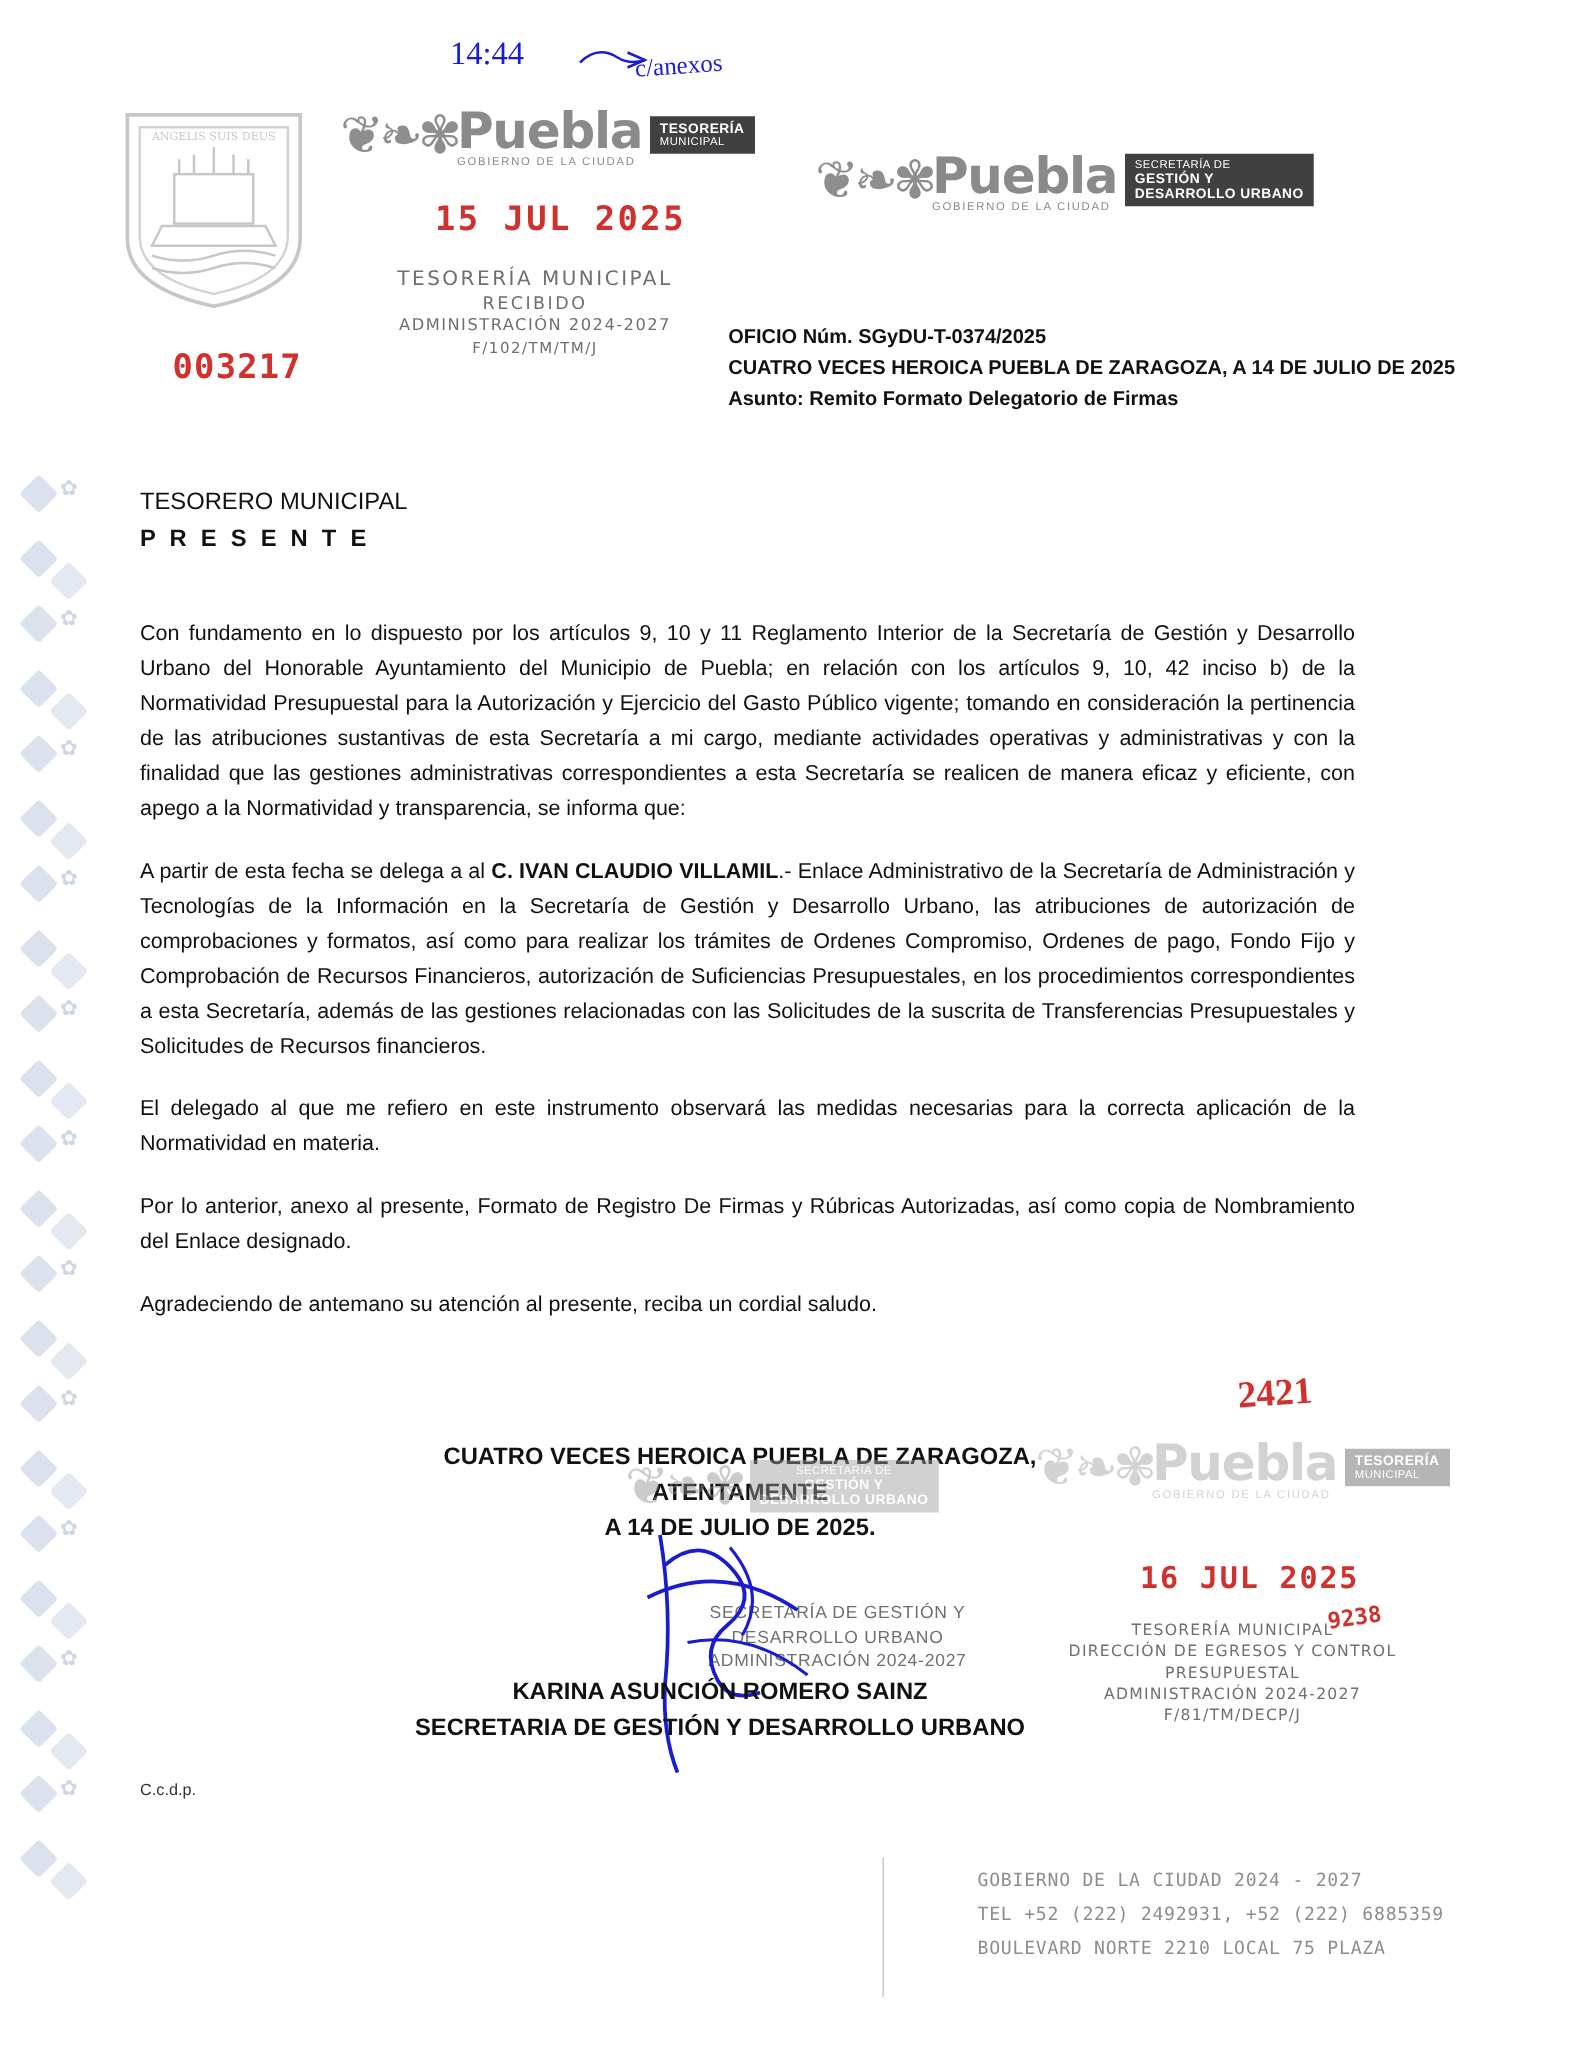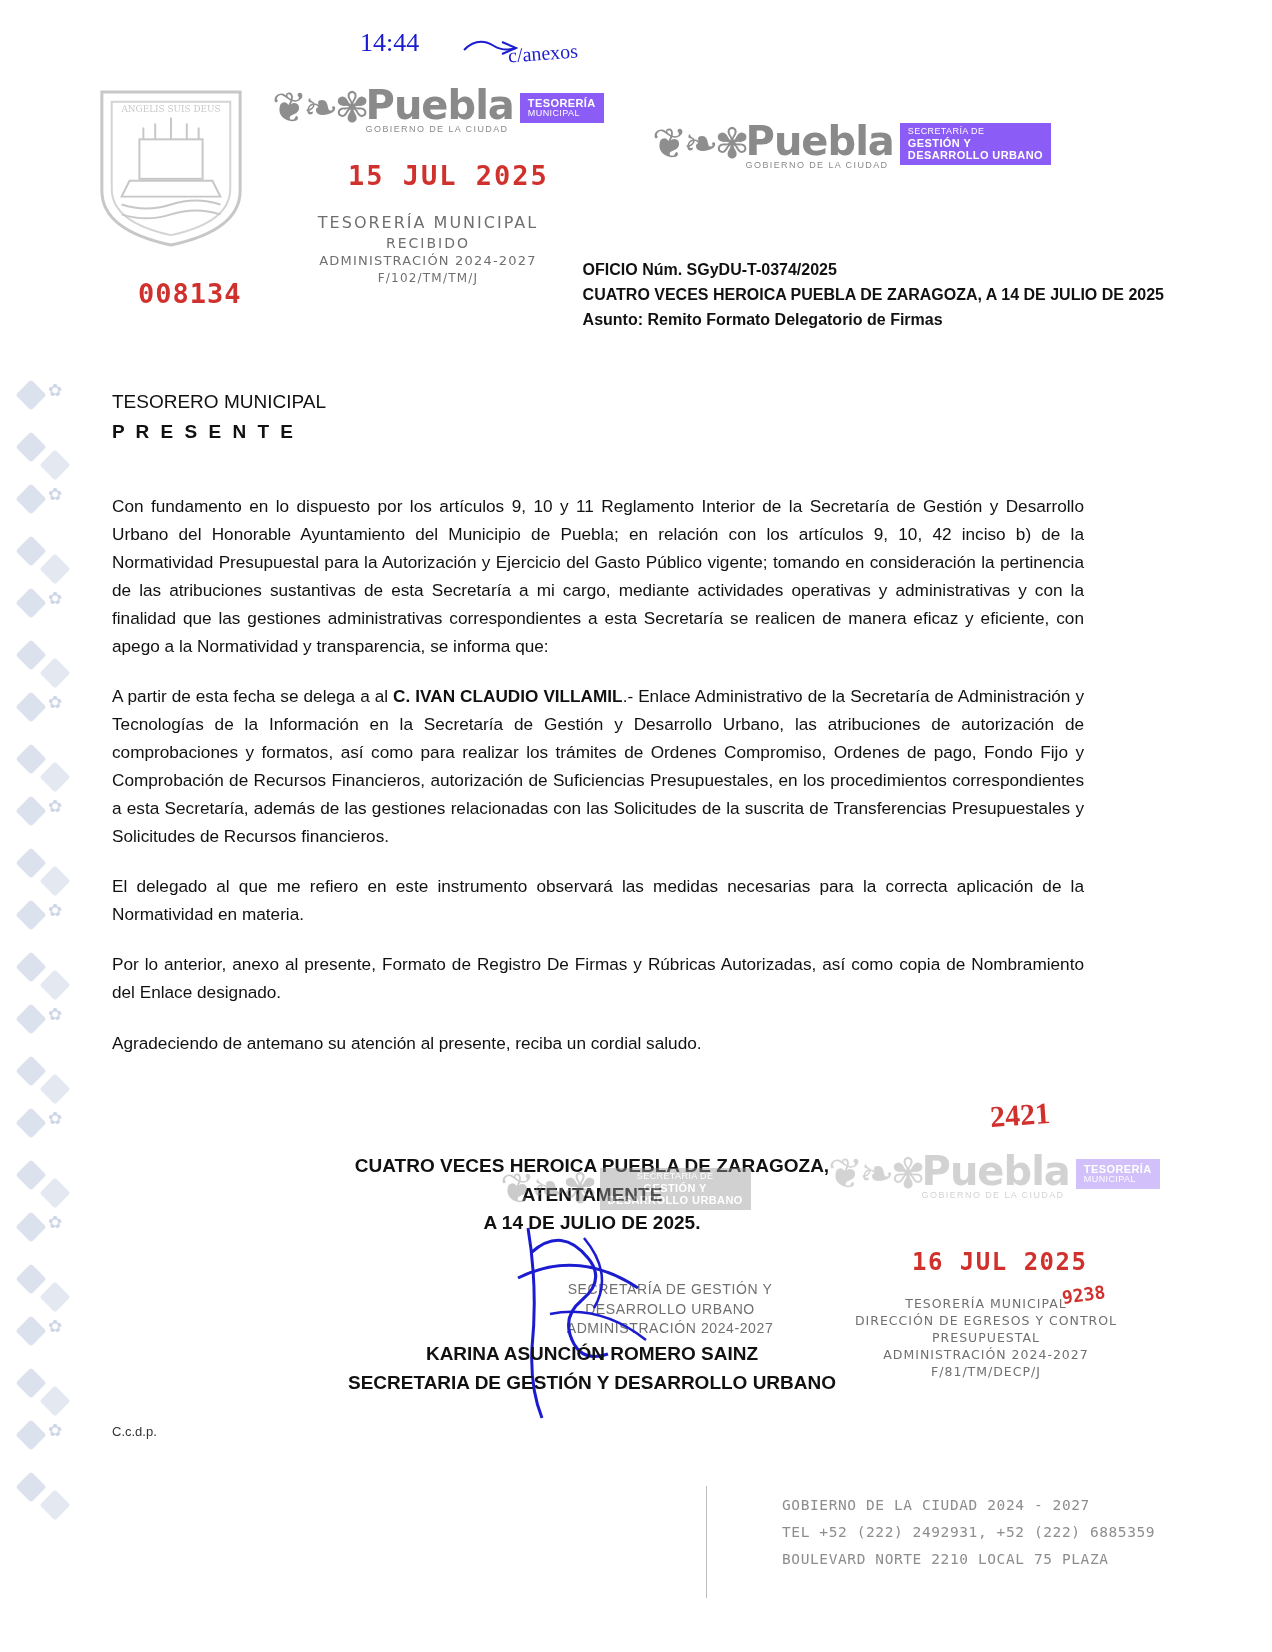--- a/index.html
+++ b/index.html
@@ -41,21 +41,21 @@
   .logo-puebla { position:absolute; display:flex; align-items:center; }
   .logo-puebla .glyphs { color:#8e8e8e; font-size:42px; letter-spacing:-4px; line-height:1; }
   .logo-puebla .word {
     font-family:"DejaVu Sans", sans-serif;
     font-size:40px; font-weight:bold; color:#8a8a8a; letter-spacing:-1px;
   }
   .logo-puebla .sub {
     font-size:9px; letter-spacing:1.4px; color:#8a8a8a; margin-top:-4px;
   }
   .tag-box {
-    background:#8b5cf6; color:#fff; padding:4px 8px; margin-left:6px;
+    background:#404040; color:#fff; padding:4px 8px; margin-left:6px;
     font-size:11px; font-weight:bold; line-height:1.1; letter-spacing:.4px;
   }
   .tag-box .t2 { font-size:9px; font-weight:normal; }
 
   #logo-tesoreria { left:272px; top:82px; }
   #logo-sgydu { left:652px; top:118px; }
 
   
   .stamp-red {
     position:absolute; color:#d0312d; font-family:"DejaVu Sans Mono", monospace;
@@ -109,21 +109,21 @@
   }
   .body-text p { margin:0 0 22px 0; }
   .body-text b { font-weight:bold; }
 
   
   .closing {
     position:absolute; left:282px; top:1152px; width:620px;
     text-align:center; font-size:19px; font-weight:bold; line-height:1.5;
   }
   .signer {
-    position:absolute; left:272px; top:1340px; width:640px;
+    position:absolute; left:256px; top:1340px; width:640px;
     text-align:center; font-size:19px; font-weight:bold; line-height:1.5;
   }
 
   
   .seal-sgydu {
     position:absolute; left:500px; top:1168px; width:330px; height:210px;
     color:#6f6f6f; font-size:14px; text-align:center; letter-spacing:.6px;
     line-height:1.4;
   }
   .seal-sgydu .s-logo { position:absolute; left:0; top:0; }
@@ -294,21 +294,21 @@
       <div class="sub">GOBIERNO DE LA CIUDAD</div>
     </div>
     <div class="tag-box">
       <div class="t2">SECRETARÍA DE</div>
       <div>GESTIÓN Y</div>
       <div>DESARROLLO URBANO</div>
     </div>
   </div>
 
   <div class="stamp-red" id="stamp-date-1">15 JUL 2025</div>
-  <div class="stamp-red" id="stamp-folio-1">008134</div>
+  <div class="stamp-red" id="stamp-folio-1">003217</div>
 
   <div class="stamp-gray" id="stamp-tesoreria-recibido">
     <div class="l1">TESORERÍA MUNICIPAL</div>
     <div class="l2">RECIBIDO</div>
     <div class="l3">ADMINISTRACIÓN 2024-2027</div>
     <div class="l4">F/102/TM/TM/J</div>
   </div>
 
   <div class="oficio-head">
     <div>OFICIO Núm. SGyDU-T-0374/2025</div>

